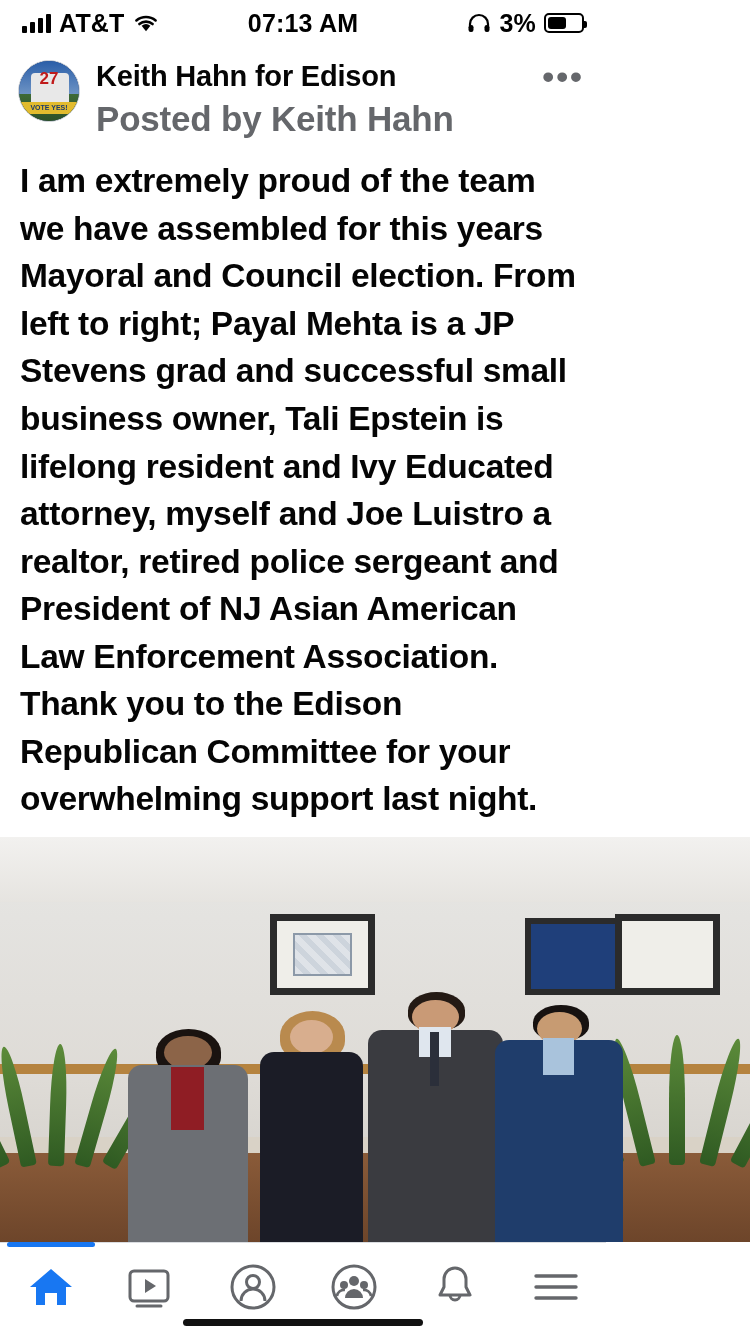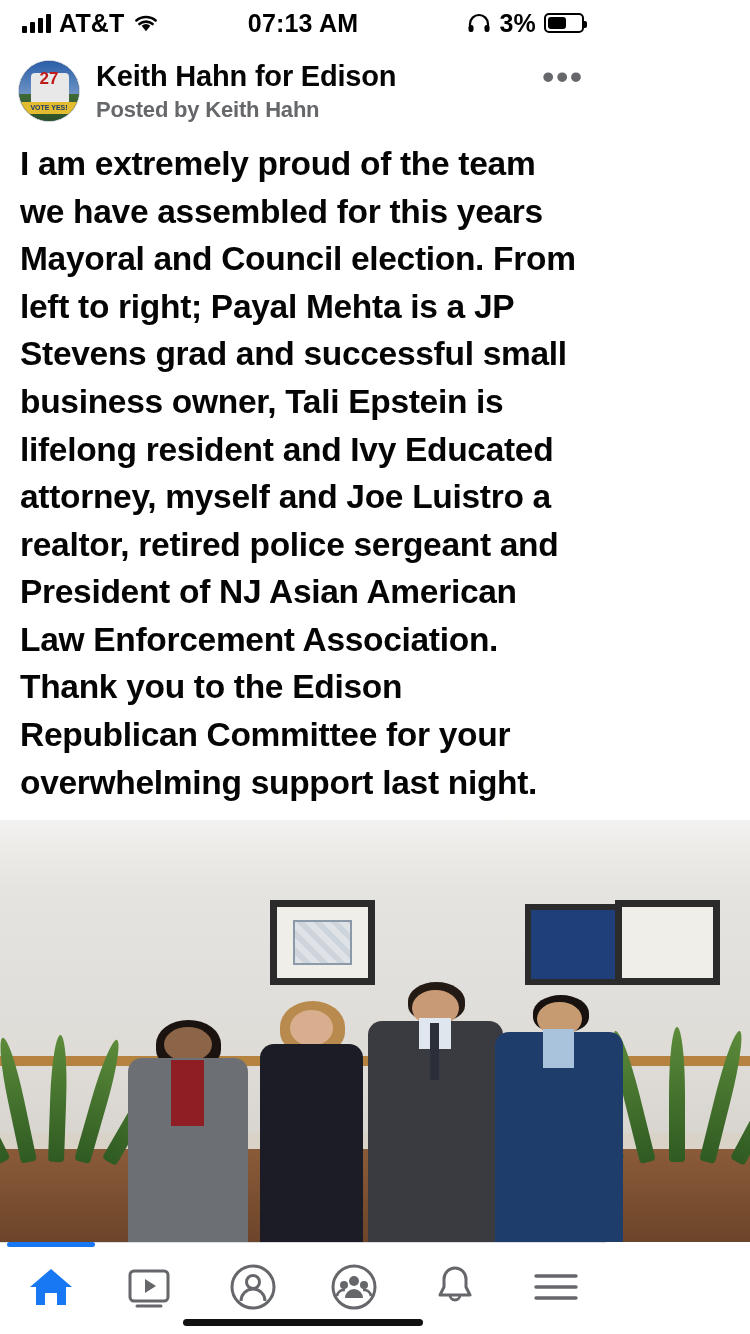--- a/index.html
+++ b/index.html
@@ -82,21 +82,21 @@
   .avatar .band {
     position: absolute; left: 0; right: 0; bottom: 7px; height: 12px; background: #e2bb2e;
     color: #1b3a6b; font-size: 7px; line-height: 12px; text-align: center; font-weight: 700;
   }
   .header-text { padding-left: 16px; flex: 1 1 auto; min-width: 0; }
   .page-name {
     font-size: 29px; font-weight: 700; color: #050505; line-height: 1.16;
     letter-spacing: -0.2px;
   }
   .posted-by {
-    font-size: 22px; color: #65676b; font-weight: 700; line-height: 1.3; margin-top: 2px;
+    font-size: 35px; color: #65676b; font-weight: 700; line-height: 1.3; margin-top: 2px;
     letter-spacing: -0.2px;
   }
   .meta-row {
     display: flex; align-items: center; gap: 8px; margin-top: 6px;
     color: #65676b; font-size: 25px; font-weight: 700;
   }
   .meta-dot { font-size: 22px; color:#65676b; }
   .globe svg { display: block; }
   .more-dots {
     flex: 0 0 auto; padding: 6px 4px 0 10px; color: #65676b;

